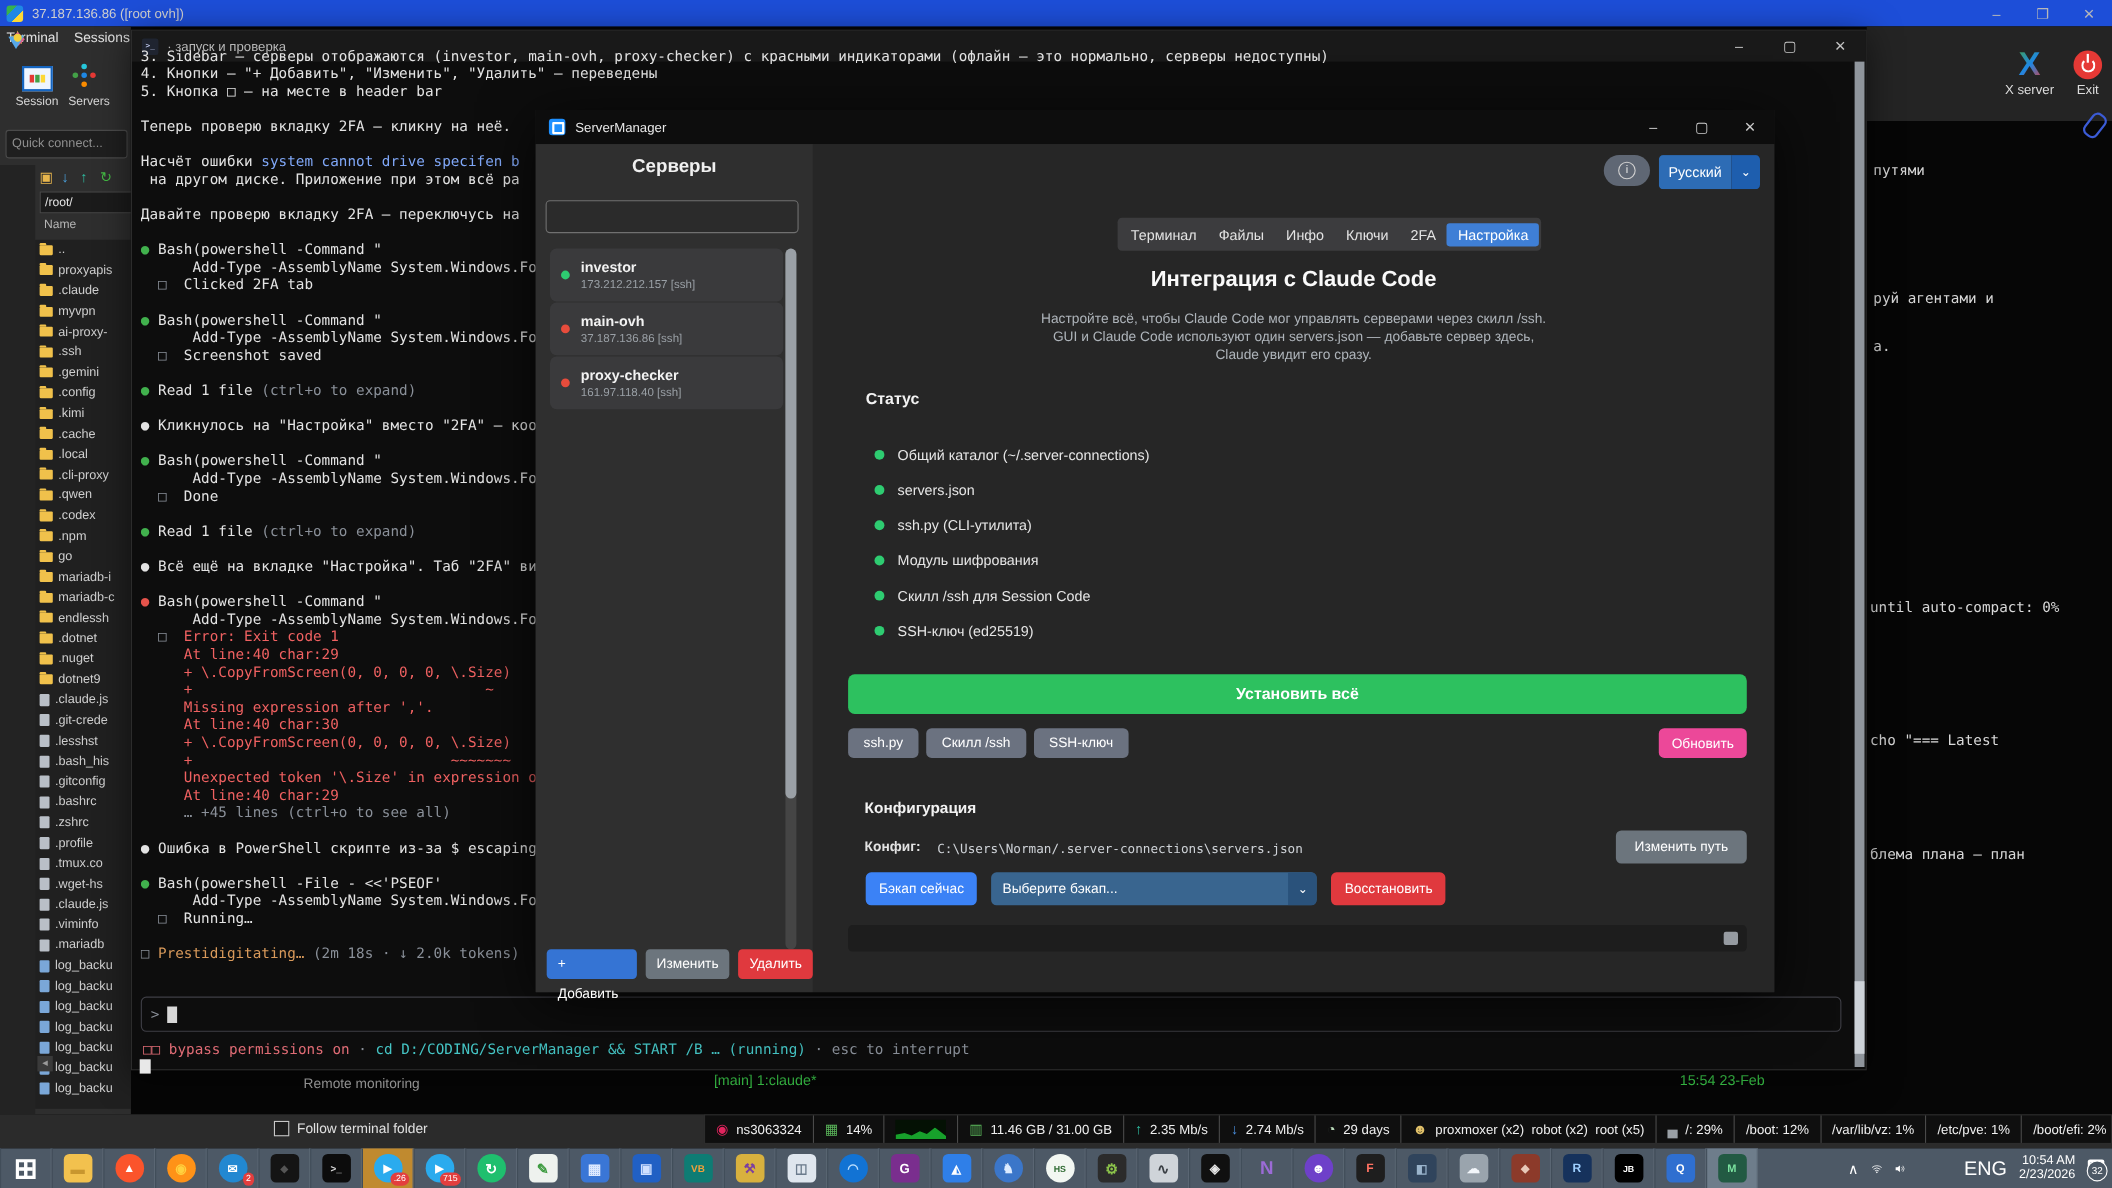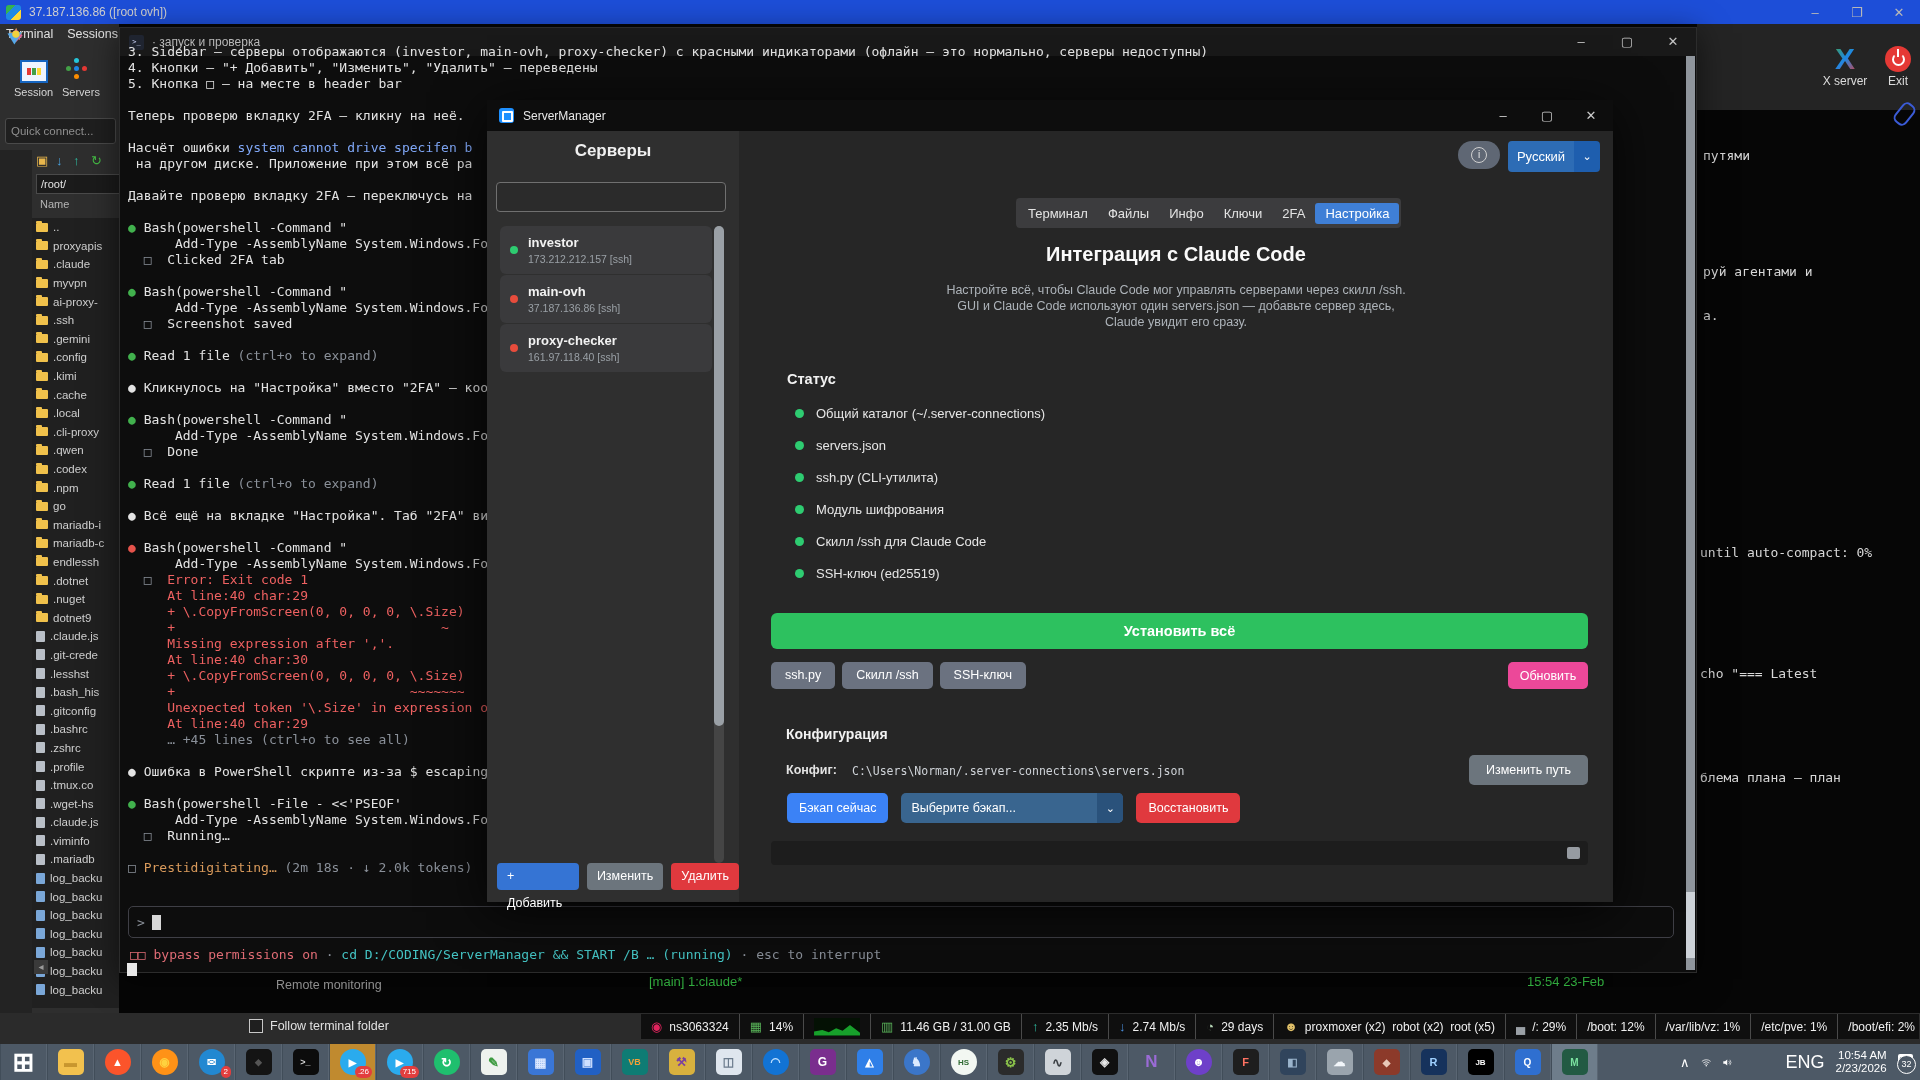--- a/index.html
+++ b/index.html
@@ -104,35 +104,35 @@
   #sm-info{position:absolute;left:719px;top:10px;width:42px;height:28px;background:#5f6774;border-radius:14px;display:flex;align-items:center;justify-content:center;}
   #sm-info i{width:14px;height:14px;border:1px solid #d0d0d0;border-radius:50%;color:#e8e8e8;font-size:10px;line-height:14px;text-align:center;font-style:normal;}
   #sm-lang{position:absolute;left:769px;top:10px;width:92px;height:31px;border-radius:4px;overflow:hidden;display:flex;}
   #sm-lang-label{flex:1;background:#2d6cb5;color:#fff;font-size:13px;display:flex;align-items:center;justify-content:center;}
   #sm-lang-chev{width:26px;background:#1e5eae;color:#fff;display:flex;align-items:center;justify-content:center;font-size:11px;}
   #sm-tabs{position:absolute;left:277px;top:67px;height:26px;background:#3c3c3e;border-radius:4px;padding:2px;display:flex;align-items:center;}
   .tab{color:#e3e3e3;font-size:13px;padding:3px 10px;border-radius:3px;white-space:nowrap;}
   .tab.active{background:#3f7fd6;color:#fff;}
   #sm-h1{position:absolute;left:0;top:112px;width:100%;text-align:center;color:#fafafa;font-size:20px;font-weight:bold;}
   .sm-sub{position:absolute;left:0;width:100%;text-align:center;color:#aeb4ba;font-size:12.5px;}
-  #sm-status-h{position:absolute;left:48px;top:240px;color:#f2f2f2;font-size:14.5px;font-weight:bold;}
+  #sm-status-h{position:absolute;left:48px;top:224px;color:#f2f2f2;font-size:14.5px;font-weight:bold;}
   #sm-status-list{position:absolute;left:56px;top:266px;}
   .srow{height:32px;display:flex;align-items:center;gap:12px;color:#e6e6e6;font-size:13px;}
   .sdot{width:9px;height:9px;border-radius:50%;background:#2ecc71;flex:0 0 auto;}
   #sm-install{position:absolute;left:32px;top:482px;width:817px;height:36px;background:#2dc15f;border-radius:6px;color:#fff;font-size:14.5px;font-weight:bold;display:flex;align-items:center;justify-content:center;}
   #sm-quick{position:absolute;left:32px;top:531px;display:flex;gap:7px;}
   .qbtn{height:27px;line-height:27px;padding:0 14px;background:#6b7280;border-radius:5px;color:#fff;font-size:12.5px;}
   #sm-refresh{position:absolute;left:769px;top:531px;width:80px;height:27px;background:#ec4899;border-radius:5px;color:#fff;font-size:12.5px;display:flex;align-items:center;justify-content:center;}
   #sm-config-h{position:absolute;left:47px;top:595px;color:#f2f2f2;font-size:14px;font-weight:bold;}
   #sm-config-label{position:absolute;left:47px;top:632px;color:#e3e3e3;font-size:12.5px;font-weight:bold;}
   #sm-config-path{position:absolute;left:113px;top:633px;color:#cfd3d8;font-size:11.5px;font-family:"DejaVu Sans Mono",monospace;}
   #sm-changepath{position:absolute;left:730px;top:624px;width:119px;height:30px;background:#6c757d;border-radius:5px;color:#fff;font-size:12.5px;display:flex;align-items:center;justify-content:center;}
   #sm-backup-row{position:absolute;left:48px;top:662px;display:flex;gap:13px;height:30px;}
   #sm-backupnow{background:#3b82f6;border-radius:5px;color:#fff;font-size:12.5px;display:flex;align-items:center;padding:0 12px;}
-  #sm-select{width:222px;background:#39658f;border-radius:5px;overflow:hidden;display:flex;color:#fff;font-size:12.5px;}
+  #sm-select{width:296px;background:#39658f;border-radius:5px;overflow:hidden;display:flex;color:#fff;font-size:12.5px;}
   #sm-select-label{flex:1;display:flex;align-items:center;padding-left:10px;}
   #sm-select-chev{width:26px;background:#2a527b;display:flex;align-items:center;justify-content:center;font-size:11px;}
   #sm-restore{background:#e0393e;border-radius:5px;color:#fff;font-size:12.5px;display:flex;align-items:center;padding:0 12px;}
   #sm-logbar{position:absolute;left:32px;top:710px;width:817px;height:24px;background:#1d1d1d;border-radius:4px;}
   #sm-logthumb{position:absolute;right:8px;top:6px;width:13px;height:12px;background:#969ba1;border-radius:2px;}
 
   
   #statsbar{left:640px;top:1013px;width:1280px;height:27px;background:#0f0f0f;border:1px solid #2c2c2c;box-sizing:border-box;display:flex;align-items:stretch;}
   .seg{display:flex;align-items:center;gap:7px;padding:0 10px;border-right:1px solid #4a4a4a;color:#f0f0f0;font-size:12px;}
   .segicon{font-size:13px;}
@@ -566,21 +566,21 @@
           <div class="srow">
           <span class="sdot"></span>
           <span>ssh.py (CLI-утилита)</span>
         </div>
           <div class="srow">
           <span class="sdot"></span>
           <span>Модуль шифрования</span>
         </div>
           <div class="srow">
           <span class="sdot"></span>
-          <span>Скилл /ssh для Claude Code</span>
+          <span>Скилл /ssh для Session Code</span>
         </div>
           <div class="srow">
           <span class="sdot"></span>
           <span>SSH-ключ (ed25519)</span>
         </div>
         </div>
       <div id="sm-install">Установить всё</div>
       <div id="sm-quick">
 
       <div class="qbtn">ssh.py</div>

